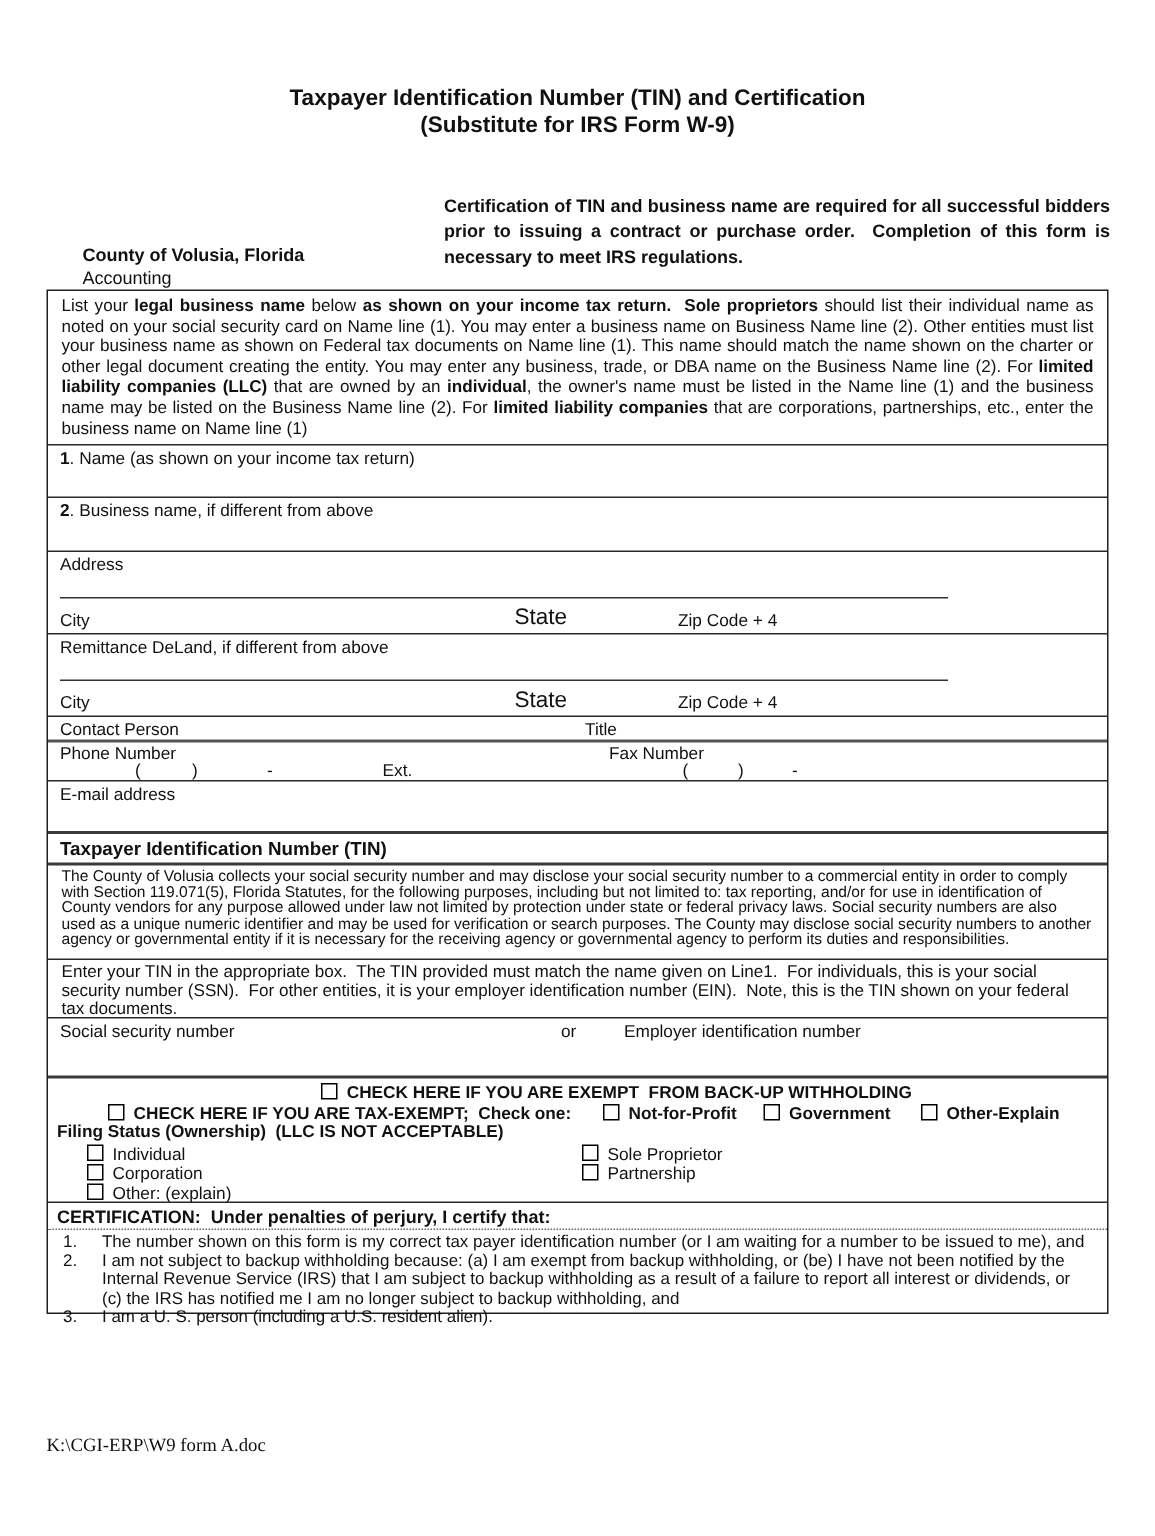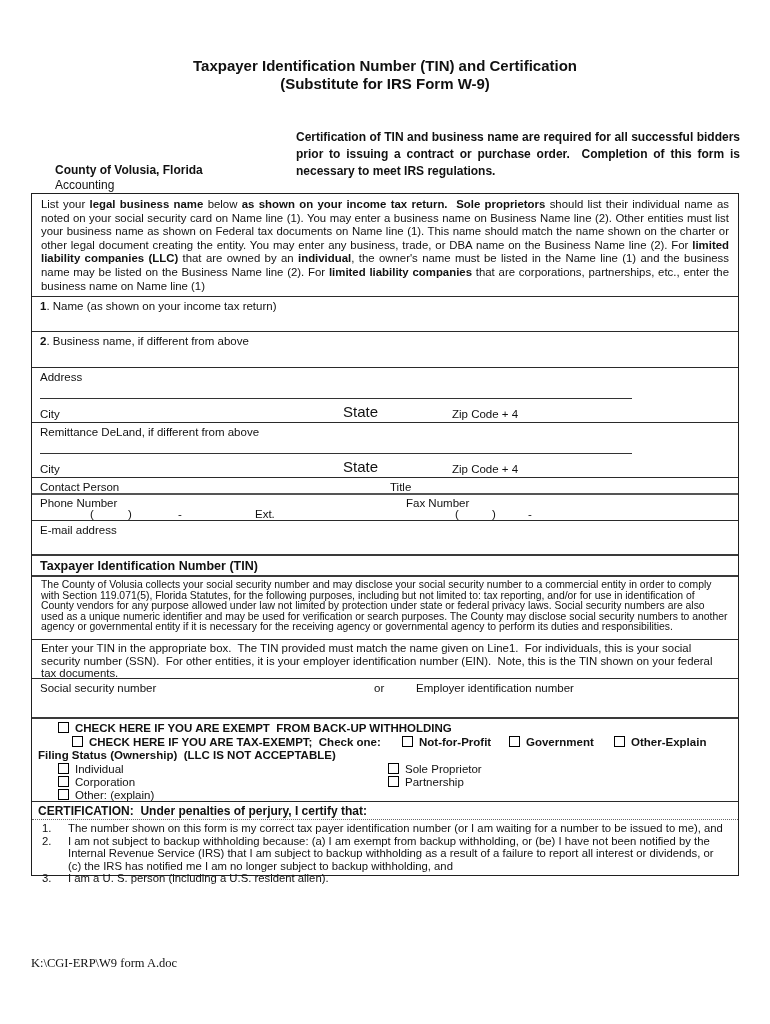--- a/index.html
+++ b/index.html
@@ -130,21 +130,21 @@
   <div class="row r-entertin bt">Enter your TIN in the appropriate box.&nbsp; The TIN provided must match the name given on Line1.&nbsp; For individuals, this is your social security number (SSN).&nbsp; For other entities, it is your employer identification number (EIN).&nbsp; Note, this is the TIN shown on your federal tax documents.</div>
 
   <div class="row r-ssn bt">
     <span class="lbl abs" style="left:8px;top:3px;">Social security number</span>
     <span class="lbl abs" style="left:342px;top:3px;">or</span>
     <span class="lbl abs" style="left:384px;top:3px;">Employer identification number</span>
     <div class="fill" style="height:18px;"></div>
   </div>
 
   <div class="row r-checks bt-med">
-    <div class="checkline" style="top:3px;left:26px;">
+    <div class="checkline" style="top:3px;left:26px;text-align:center;">
       <span class="cb"></span><span class="cb-lbl-b">CHECK HERE IF YOU ARE EXEMPT&nbsp; FROM BACK-UP WITHHOLDING</span>
     </div>
     <div class="checkline" style="top:16.5px;left:40px;">
       <span class="cb"></span><span class="cb-lbl-b">CHECK HERE IF YOU ARE TAX-EXEMPT;&nbsp; Check one:</span>
       <span class="opt" style="left:330px;"><span class="cb"></span><span class="cb-lbl-b">Not-for-Profit</span></span>
       <span class="opt" style="left:437px;"><span class="cb"></span><span class="cb-lbl-b">Government</span></span>
       <span class="opt" style="left:542px;"><span class="cb"></span><span class="cb-lbl-b">Other-Explain</span></span>
     </div>
     <div class="checkline cb-lbl-b" style="top:30px;left:6px;">Filing Status (Ownership)&nbsp; (LLC IS NOT ACCEPTABLE)</div>
     <div class="checkline" style="top:43.5px;left:26px;">

